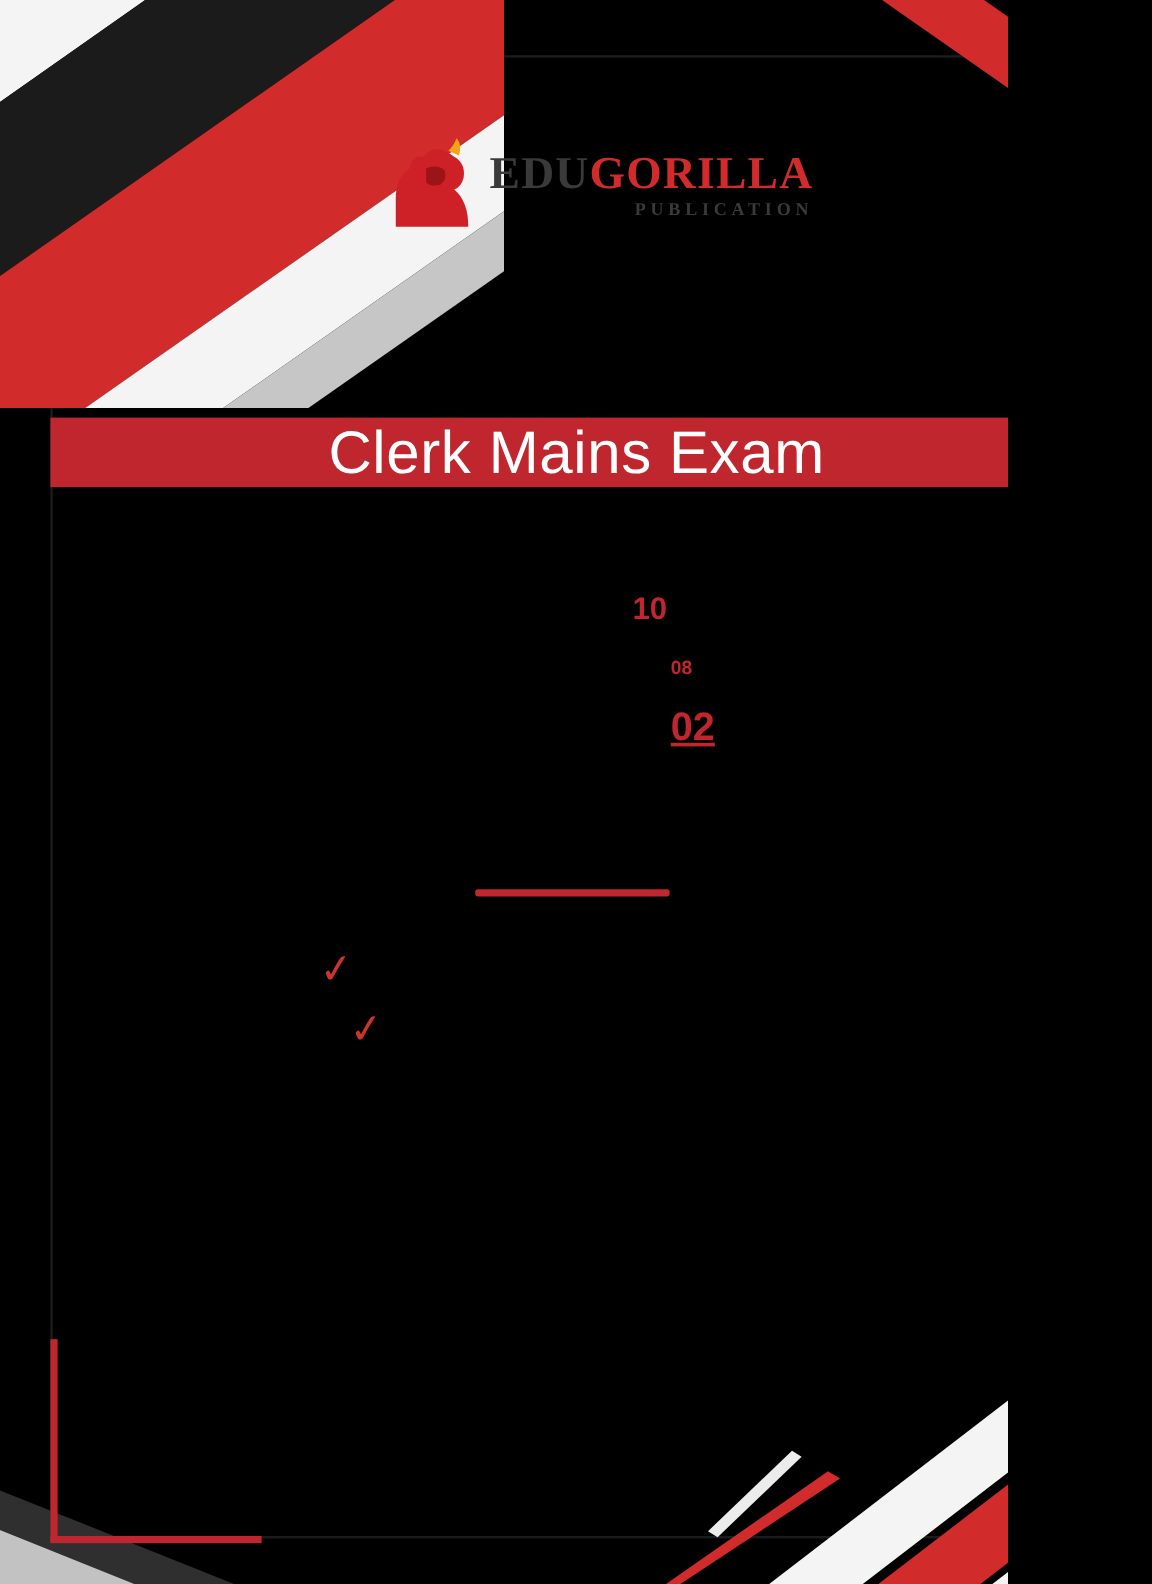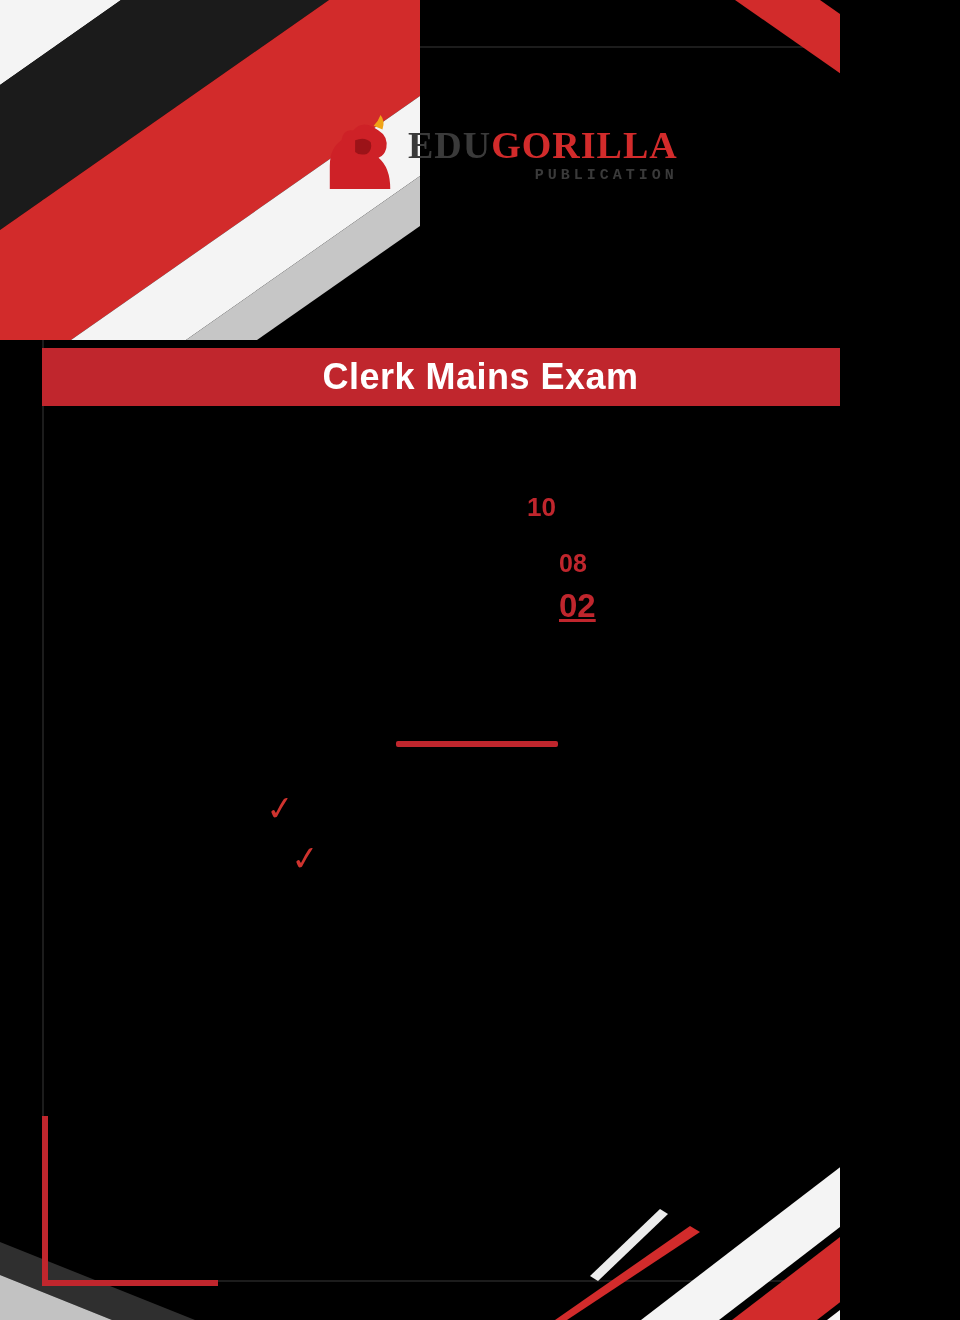--- a/index.html
+++ b/index.html
@@ -43,51 +43,51 @@
     font-family: "Liberation Serif", serif;
     font-weight: 700;
     font-size: 38px;
     line-height: 1.0;
     letter-spacing: 1px;
     white-space: nowrap;
   }
   .word-edu { color: #3a3a3a; }
   .word-gorilla { color: #d22b2b; }
   .logo-tagline {
-    font-family: Liberation Mono, monospace;
+    font-family: Liberation Serif, serif;
     font-weight: 700;
     font-size: 15px;
     letter-spacing: 4px;
     color: #3a3a3a;
     text-align: right;
     margin-top: 3px;
   }
 
   
   .banner {
     position: absolute;
     left: 42px; top: 348px;
     width: 877px; height: 58px;
     background: #c0262d;
     display: flex;
     align-items: center;
     justify-content: center;
   }
   .banner-title {
     color: #ffffff;
-    font-weight: 700;
-    font-size: 36px;
+    font-weight: 400;
+    font-size: 50px;
     letter-spacing: 0.5px;
     margin: 12px;
   }
 
   
   .stat { position: absolute; color: #c0262d; font-weight: 700; }
   .stat-total { left: 527px; top: 492px; font-size: 26px; }
-  .stat-line1 { left: 559px; top: 549px; font-size: 25px; }
+  .stat-line1 { left: 559px; top: 549px; font-size: 16px; }
   .stat-line2 { left: 559px; top: 587px; font-size: 33px; text-decoration: underline; }
 
   
   .divider {
     position: absolute;
     left: 396px; top: 741px;
     width: 162px; height: 6px;
     background: #c0262d;
     border-radius: 2px;
   }

